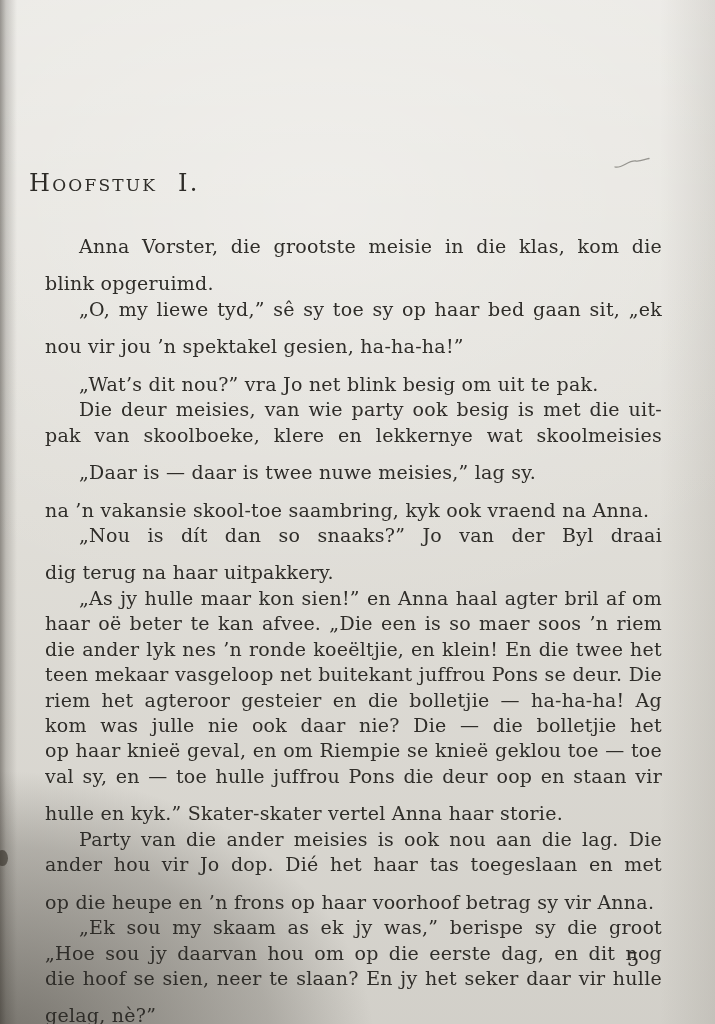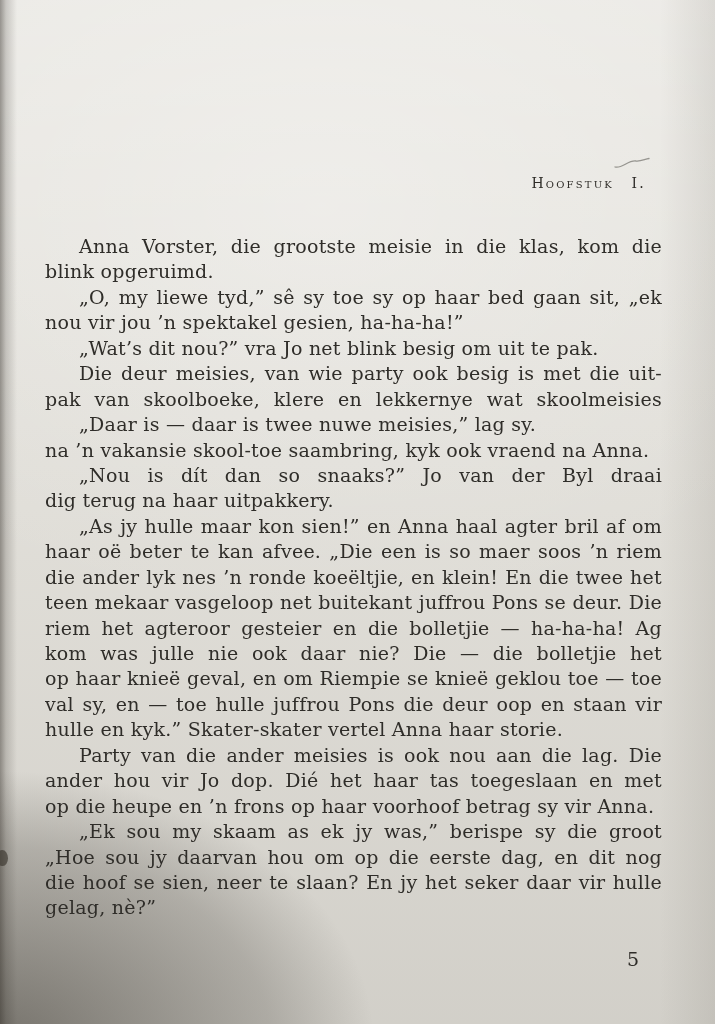--- a/index.html
+++ b/index.html
@@ -19,22 +19,22 @@
     font-family: "DejaVu Serif", "Liberation Serif", serif;
     color: #2f2d29;
   }
   .heading {
     position: absolute;
     left: 45px;
     top: 170px;
     width: 617px;
     margin: 0;
     transform: translateX(-16px);
-    text-align: right;
-    font-size: 14px;
+    text-align: left;
+    font-size: 24px;
     line-height: 26px;
     font-weight: normal;
     font-variant-caps: small-caps;
     letter-spacing: 2.2px;
     word-spacing: 11px;
     color: #2e2c28;
   }
   .text-block {
     position: absolute;
     left: 45px;
@@ -45,21 +45,21 @@
     font-size: 19px;
     line-height: 25.45px;
     height: 25.45px;
     letter-spacing: 0.25px;
     text-align: justify;
     text-align-last: justify;
     white-space: normal;
     overflow: hidden;
   }
   .line.indent { text-indent: 34px; }
-  .line.last { text-align-last: left; }
+  .line.last { text-align-last: left; margin-top: 12px; }
   .page-number {
     position: absolute;
     top: 947px;
     right: 76px;
     font-size: 19px;
     line-height: 25px;
     color: #2e2c28;
   }
   .hair-mark {
     position: absolute;

